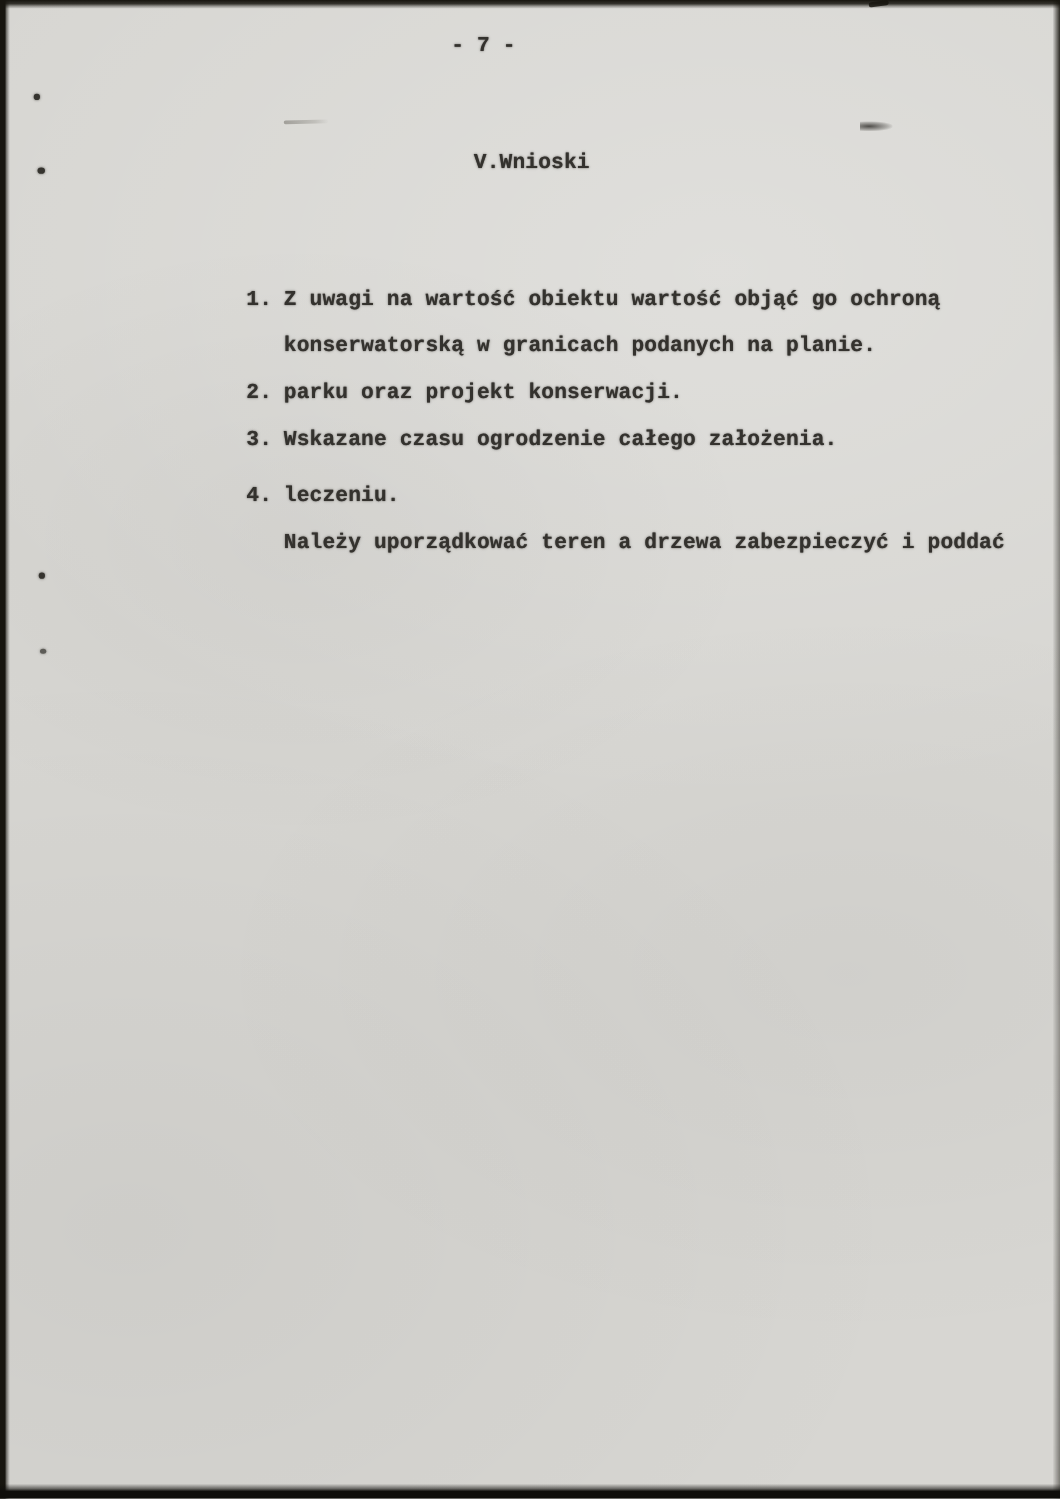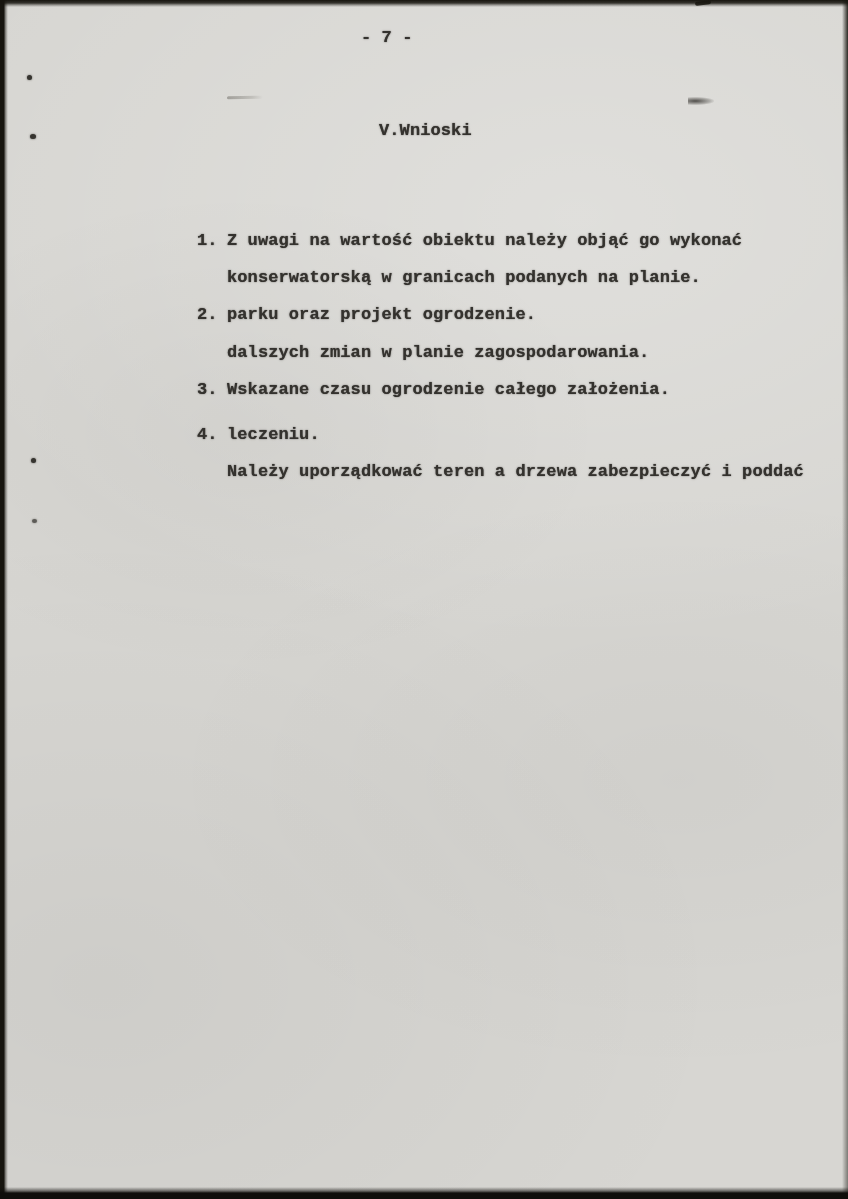--- a/index.html
+++ b/index.html
@@ -94,28 +94,27 @@
 <div class="scan">
 
   <div class="typed page-number">- 7 -</div>
 
   <div class="typed doc-heading">V.Wnioski</div>
 
   <div class="conclusions">
 
     <div class="item">
       <span class="typed marker">1.</span>
-      <div class="typed">Z uwagi na wartość obiektu należy objąć go wykonać</div>
+      <div class="typed">Z uwagi na wartość obiektu wartość objąć go ochroną</div>
       <div class="typed">konserwatorską w granicach podanych na planie.</div>
     </div>
 
     <div class="item">
       <span class="typed marker">2.</span>
-      <div class="typed">parku oraz projekt ogrodzenie.</div>
-      <div class="typed">dalszych zmian w planie zagospodarowania.</div>
+      <div class="typed">parku oraz projekt konserwacji.</div>
     </div>
 
     <div class="item">
       <span class="typed marker">3.</span>
       <div class="typed">Wskazane czasu ogrodzenie całego założenia.</div>
     </div>
 
     <div class="item gap-before">
       <span class="typed marker">4.</span>
       <div class="typed">leczeniu.</div>

